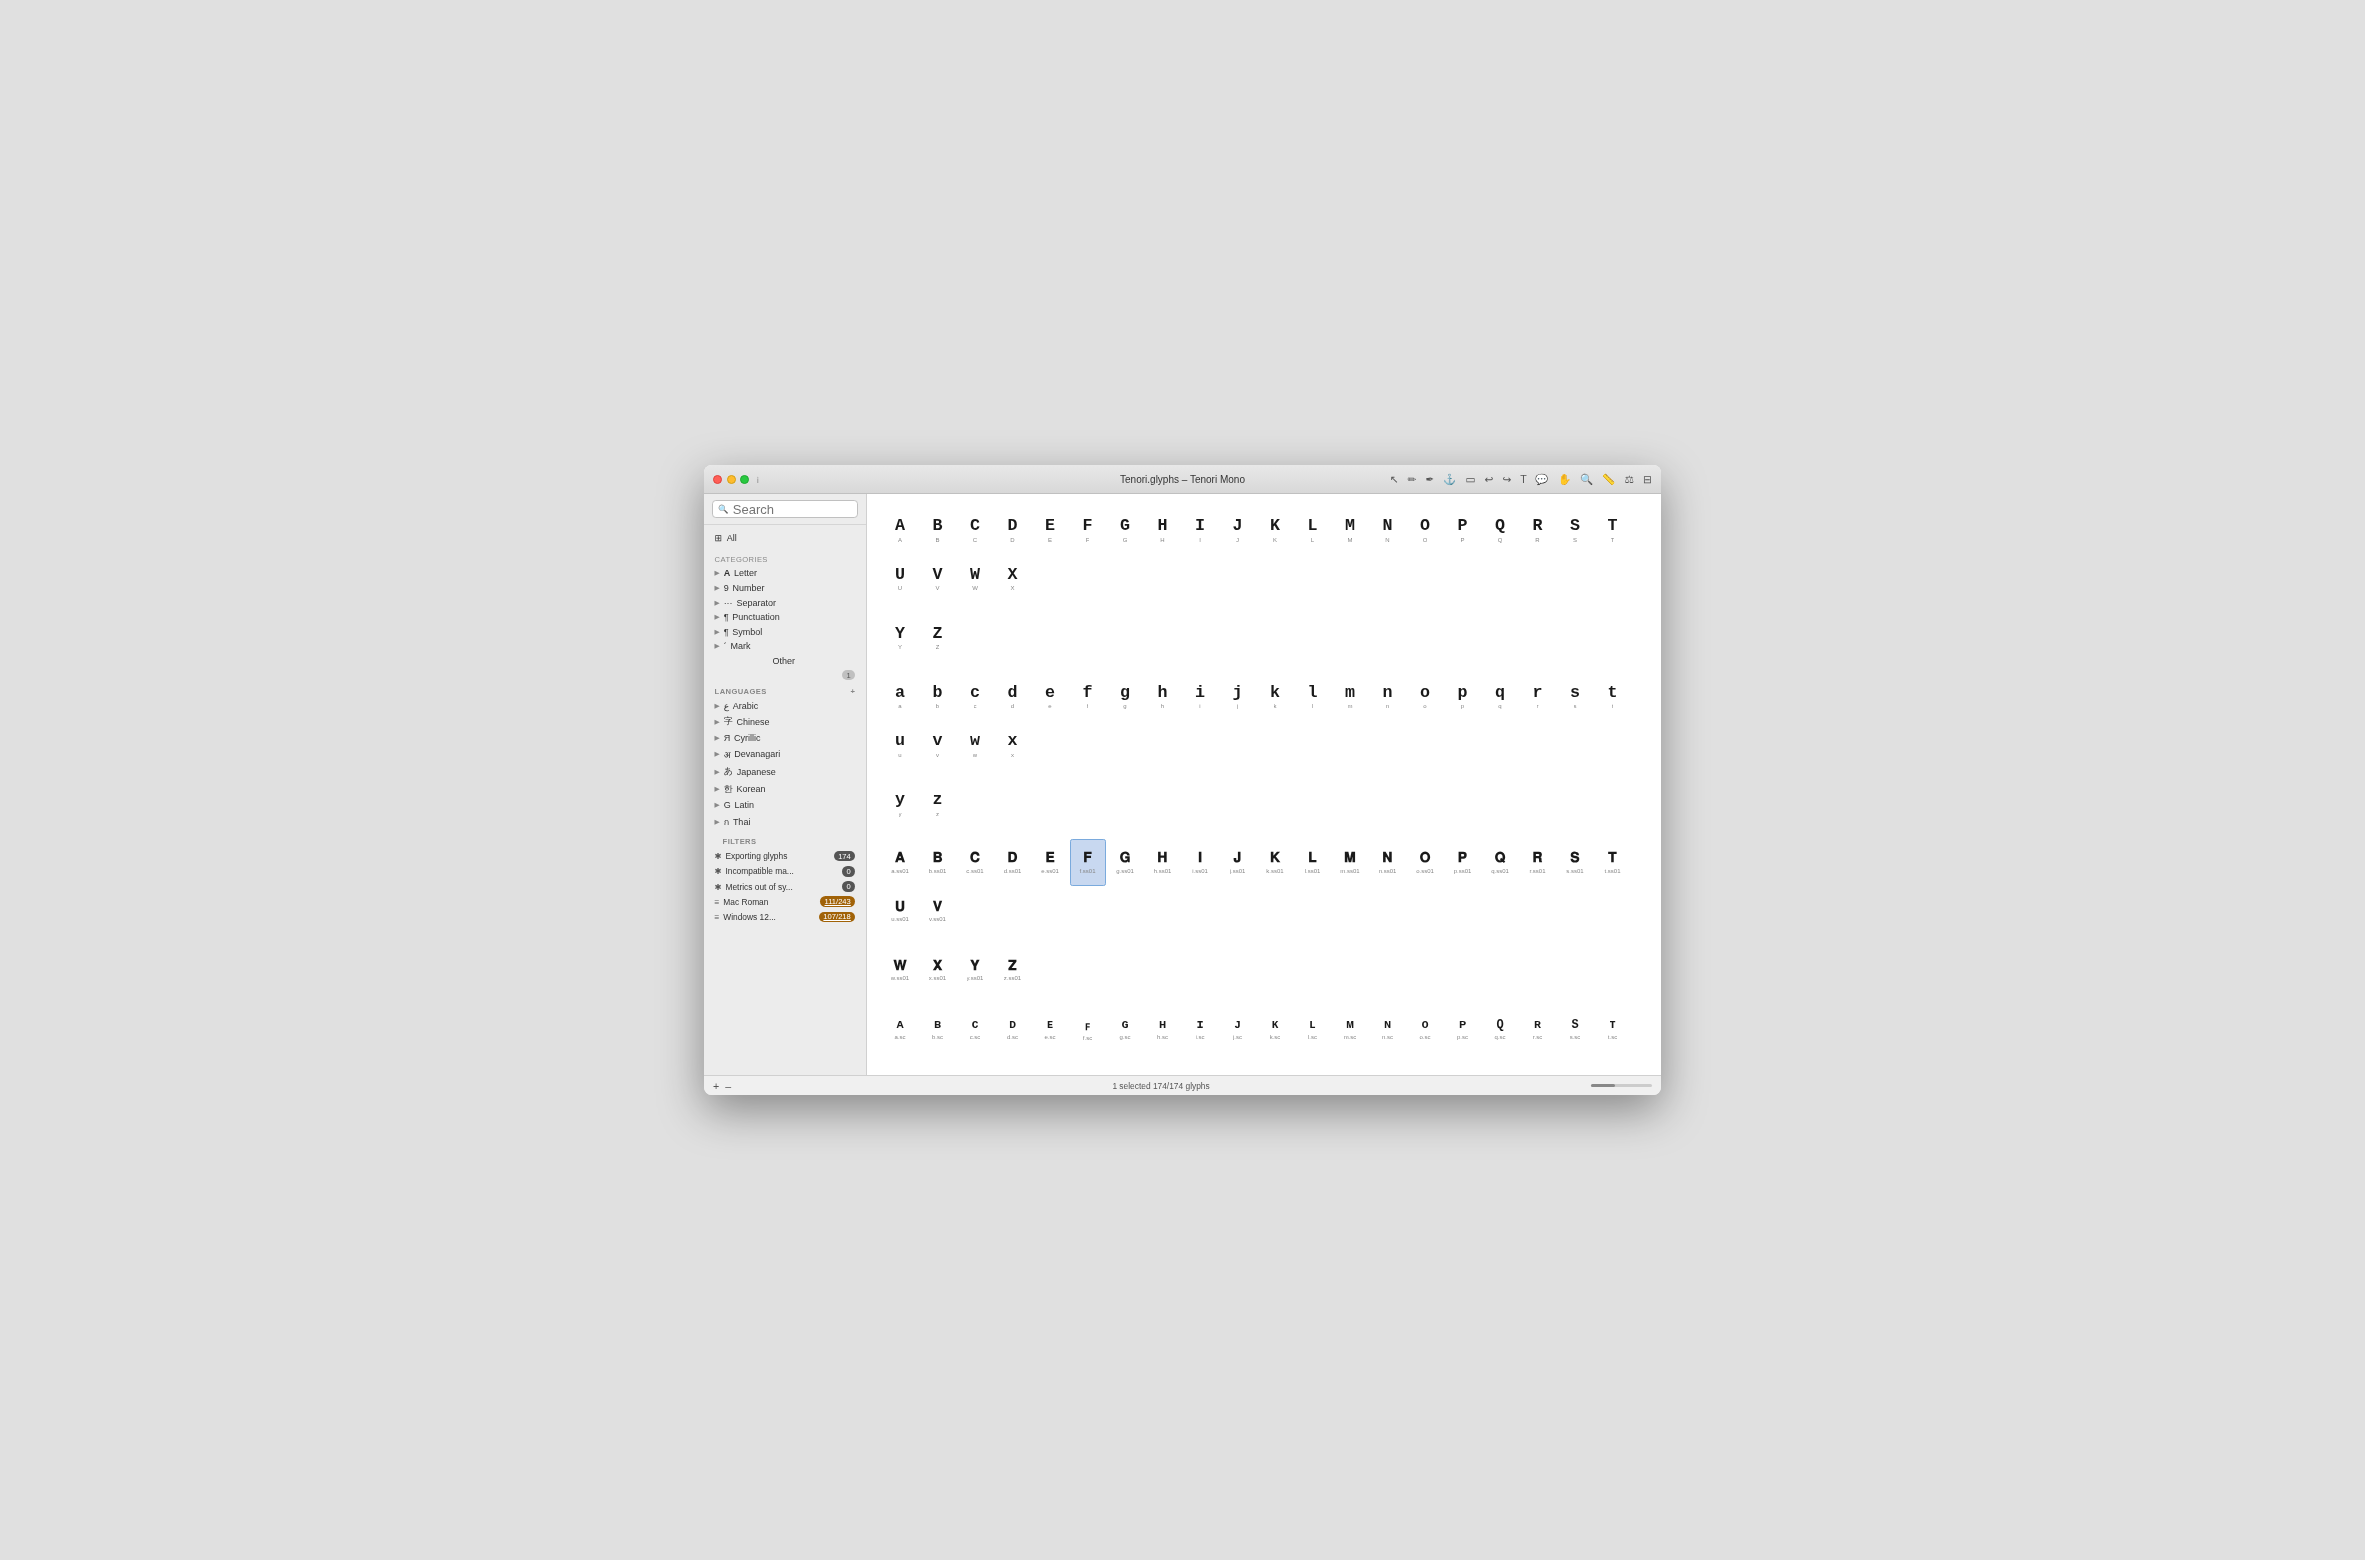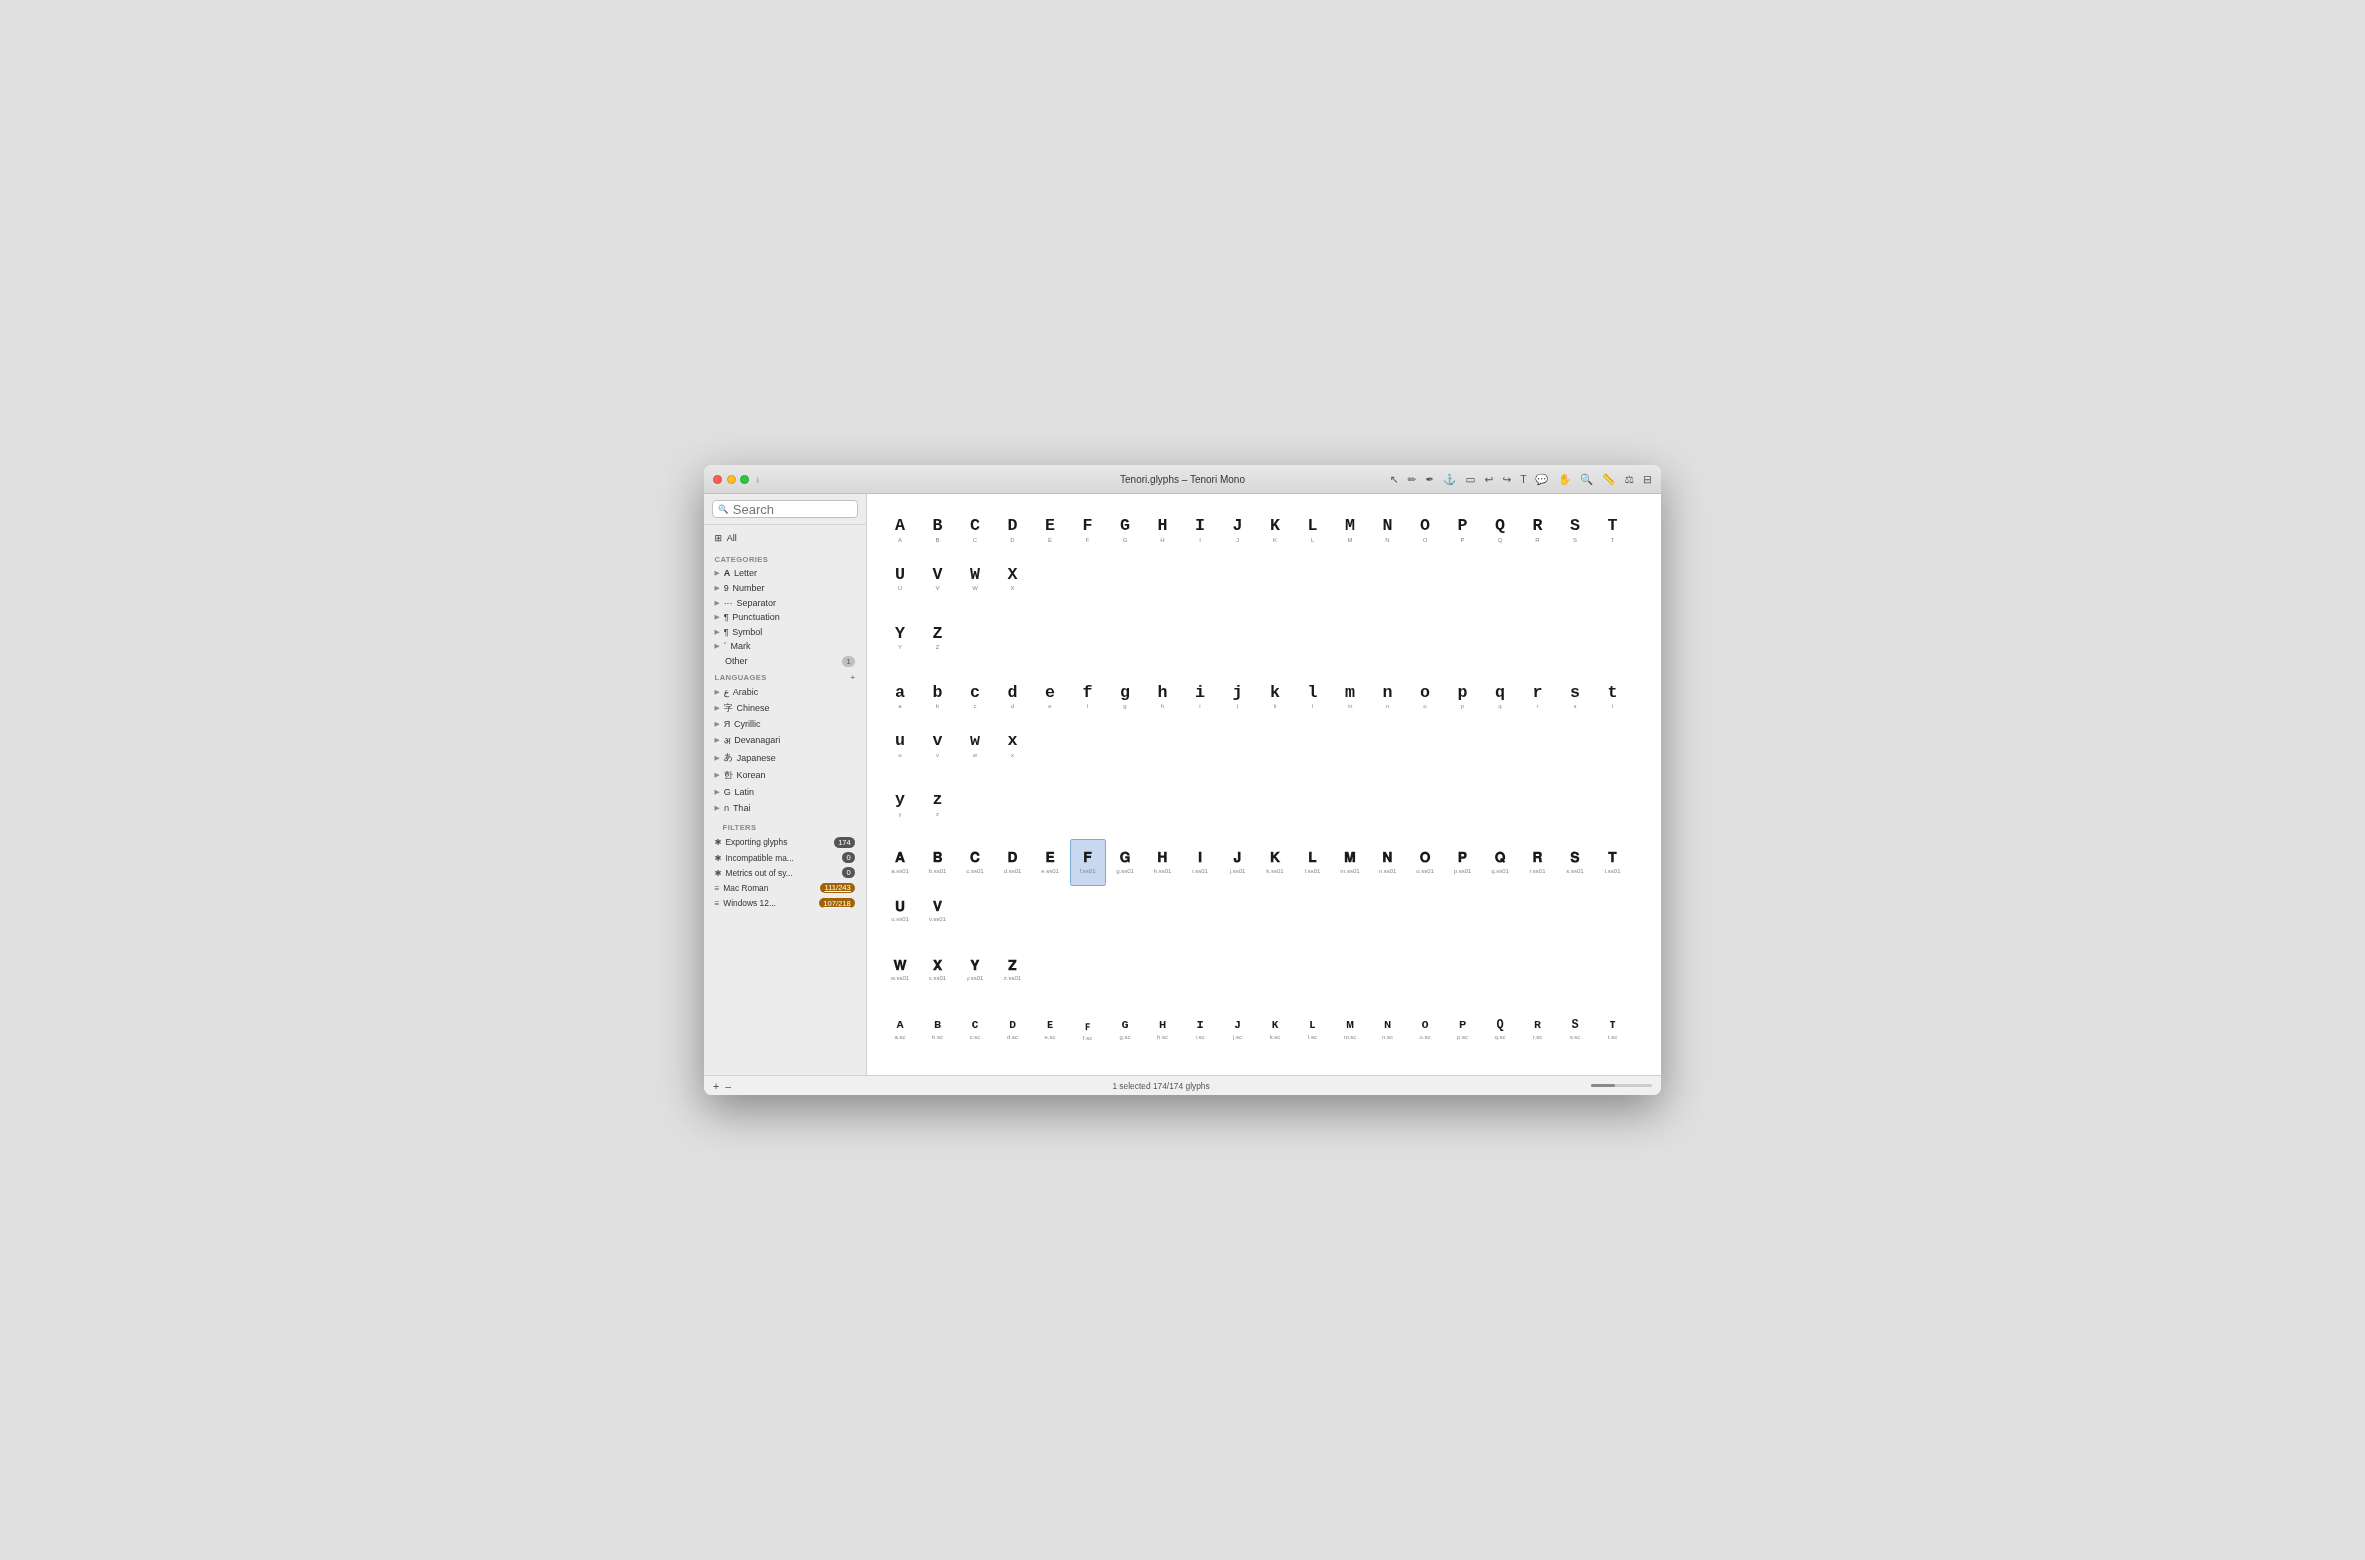--- a/index.html
+++ b/index.html
@@ -117,21 +117,21 @@
       display: flex;
       align-items: center;
       gap: 4.6px;
       cursor: pointer;
       font-size: 9px;
       color: #333;
     }
     .sidebar-section-header {
       padding: 4.6px 10.6px 2.3px;
       font-size: 7.6px;
-      font-weight: 700;
+      font-weight: 400;
       color: #888;
       letter-spacing: 0.4px;
       text-transform: uppercase;
     }
     .sidebar-item {
       padding: 2.3px 10.6px;
       display: flex;
       align-items: center;
       gap: 3.8px;
       cursor: pointer;
@@ -144,21 +144,22 @@
     }
     .sidebar-item .badge {
       margin-left: auto;
       background: #c0c0c0;
       border-radius: 6px;
       padding: 0.8px 4.6px;
       font-size: 7.6px;
       color: #555;
     }
     .sidebar-item.indent {
-      padding-left: 21px;
+      padding-left: 8px;
+      flex-direction: column;
     }
     .languages-header {
       padding: 4.6px 10.6px 2.3px;
       font-size: 7.6px;
       font-weight: 600;
       color: #888;
       letter-spacing: 0.4px;
       display: flex;
       justify-content: space-between;
       align-items: center;

